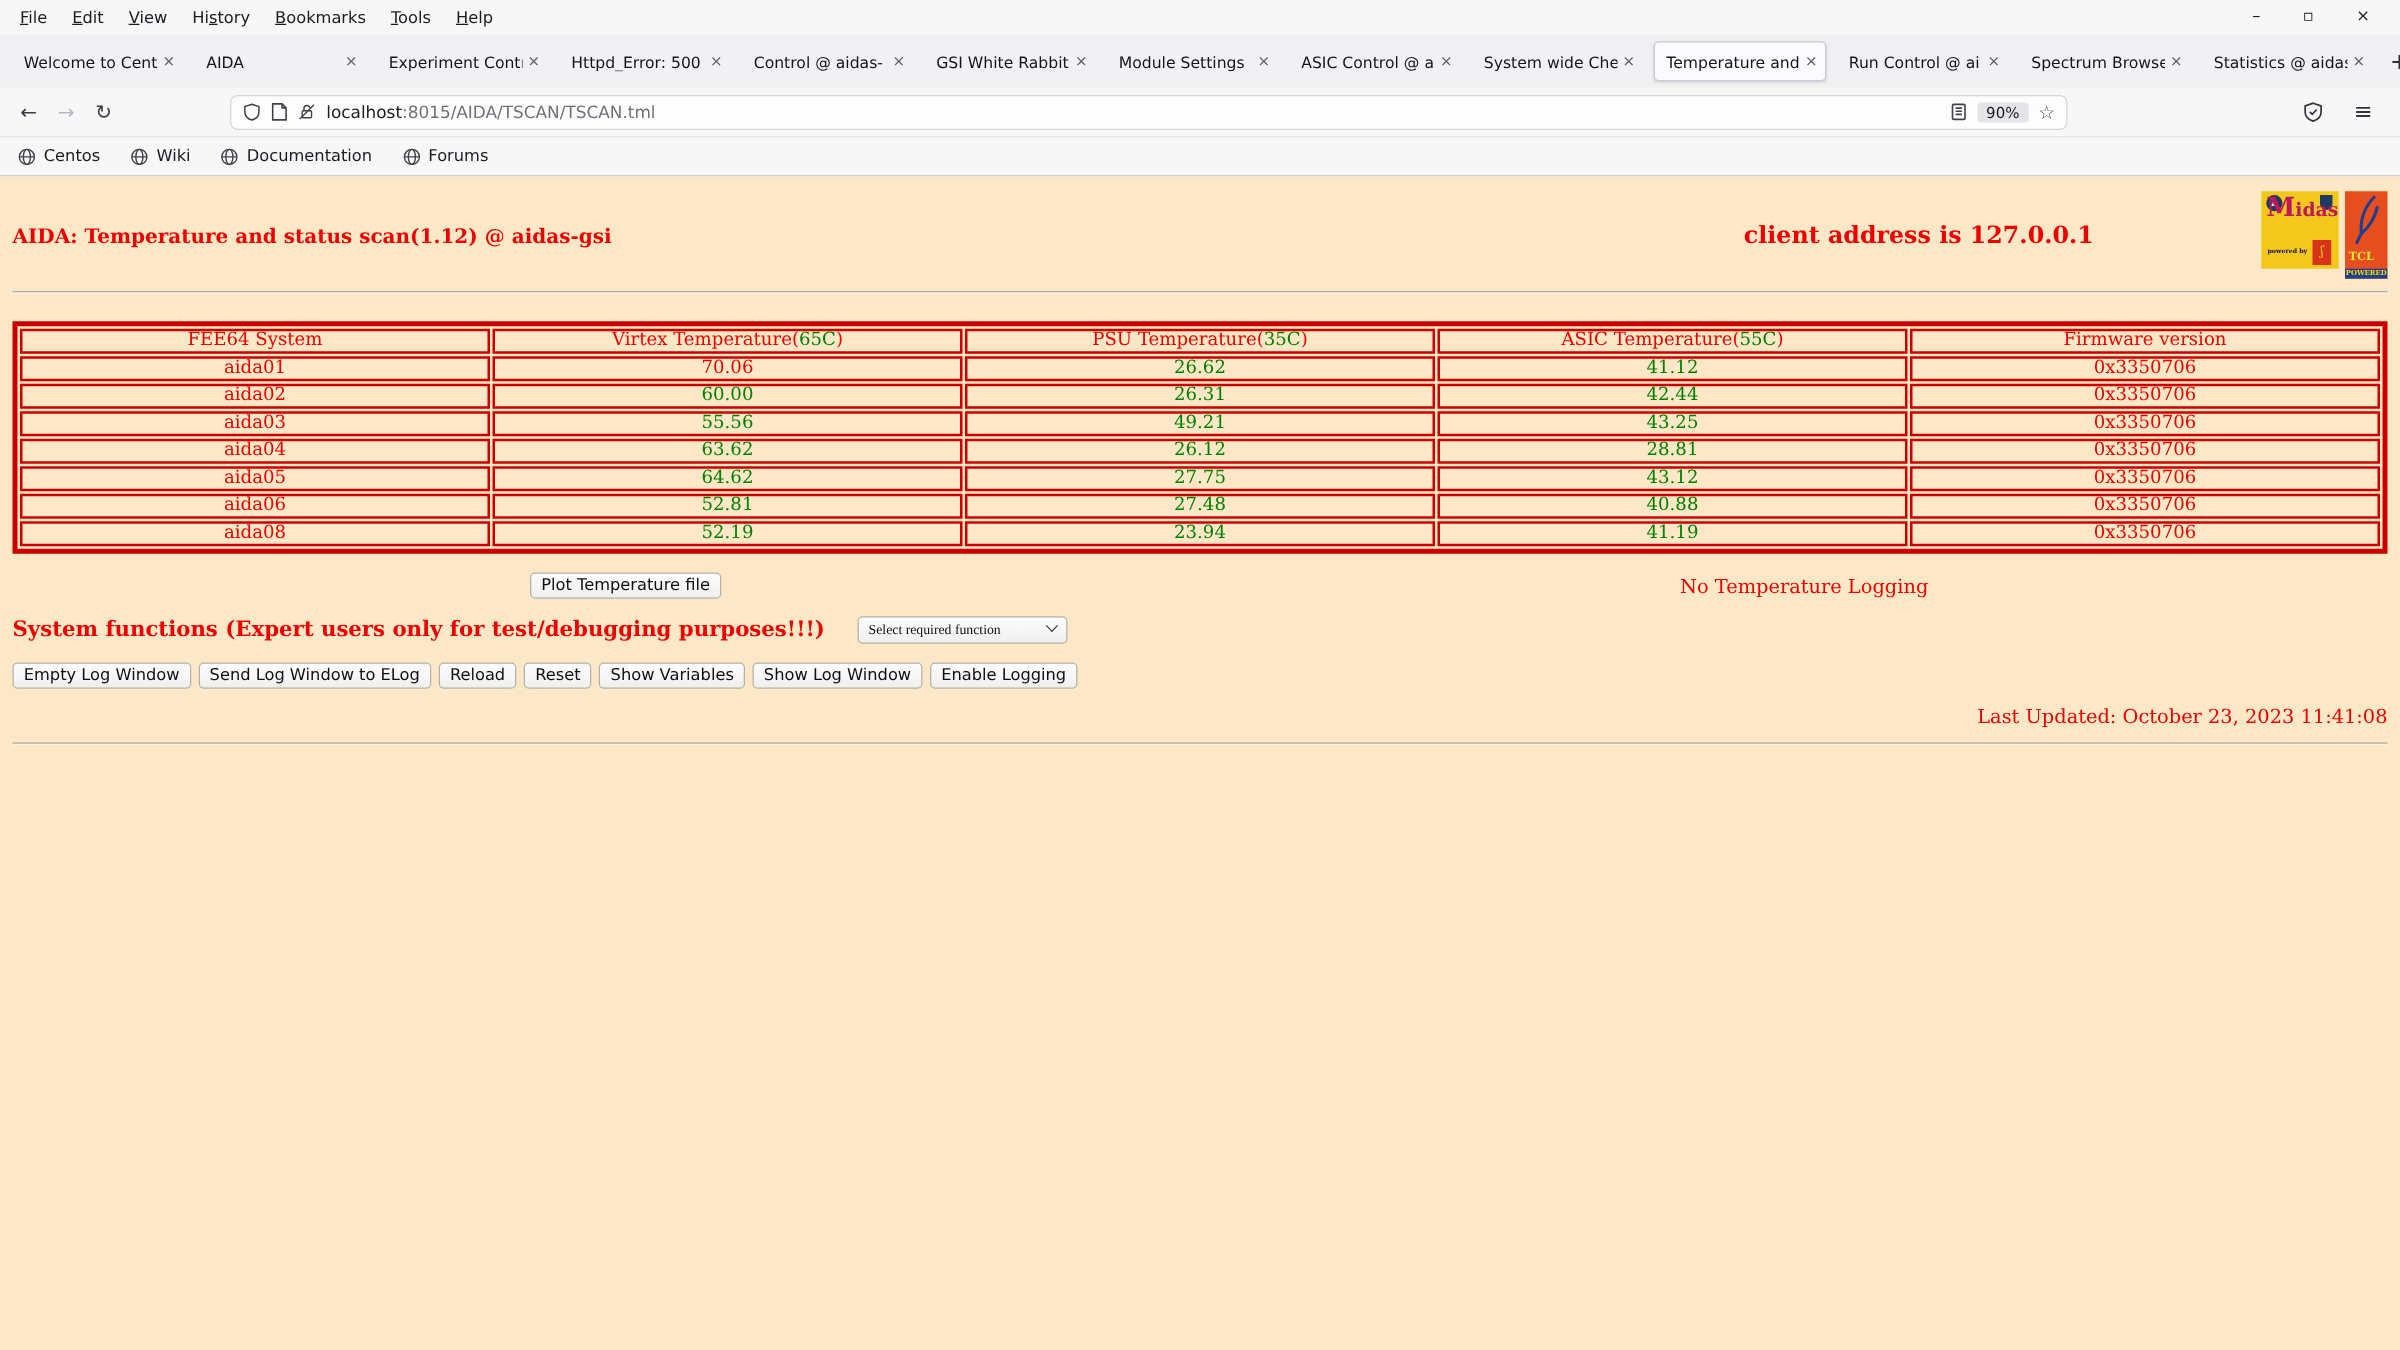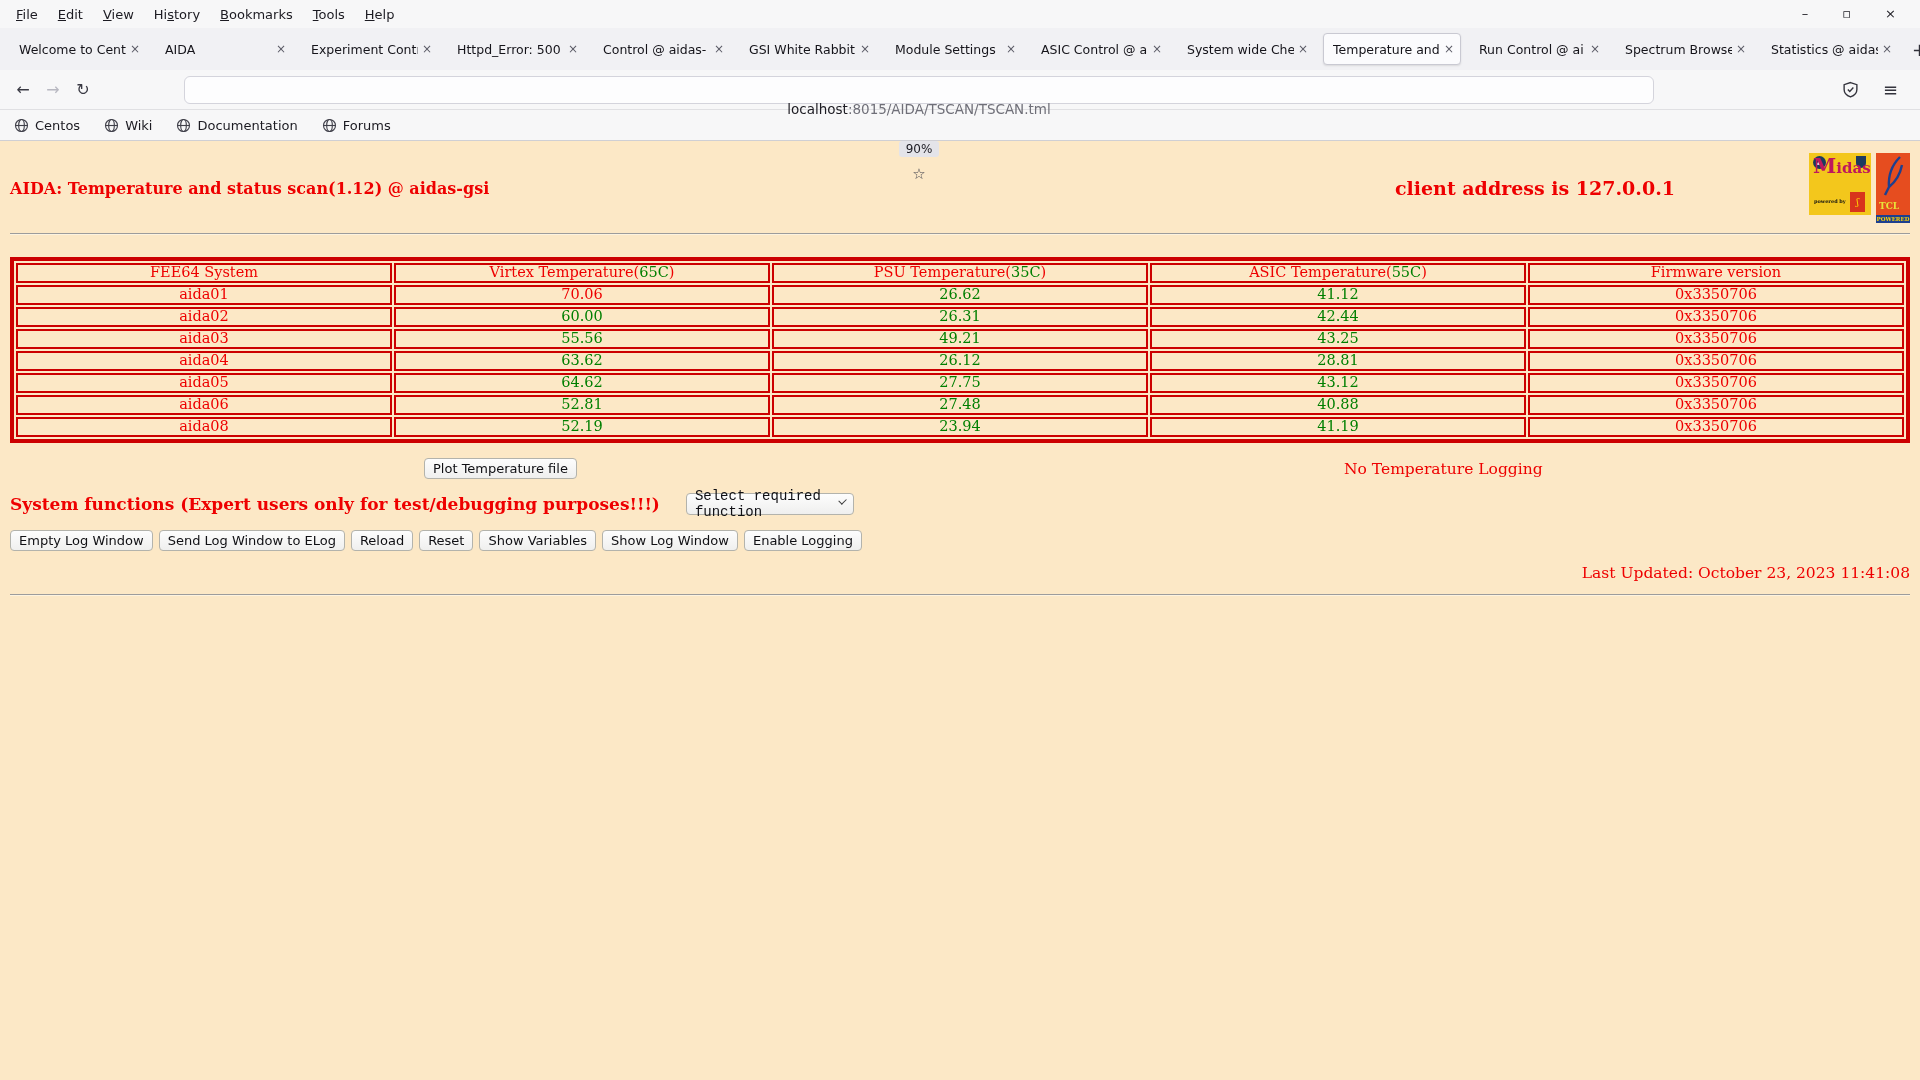--- a/index.html
+++ b/index.html
@@ -35,21 +35,20 @@
     height:40px; background:#f7f7f8; display:flex; align-items:center; padding:0 8px;
     border-bottom:1px solid #e0e0e3;
   }
   .nav-btn { width:30px; text-align:center; font-size:16px; color:#3a3a44; }
   .nav-btn.disabled { color:#b8b8c1; }
   .urlbar {
     margin-left:86px; width:1470px; height:28px;
     display:flex; align-items:center; gap:8px;
     background:#fdfdfe; border:1px solid #d4d4dc; border-radius:6px; padding:0 9px;
     font-size:13.5px;
-    flex-direction:column;
   }
   .url-host { color:#1c1b22; }
   .url-path { color:#6f6f78; }
   .url-spacer { flex:1; }
   .zoom-pill { background:#e4e4e9; border-radius:3px; padding:1px 7px; font-size:12px; color:#1c1b22; }
   .star { font-size:15px; color:#45454f; }
   .navbar-right { margin-left:auto; display:flex; gap:24px; align-items:center; padding-right:14px; }
   .hamburger { font-size:18px; color:#33333c; }
   .icon-svg { display:block; }
 
@@ -106,21 +105,21 @@
   .row-plot { position:relative; margin-top:15px; height:22px; }
   .plot-btn { position:absolute; left:414px; top:0; }
   .no-log { position:absolute; left:1334px; top:2px; color:#ee0000; font-size:15.5px; }
 
   .row-sys { margin-top:13px; display:flex; align-items:center; }
   .sys-label { font-size:17px; font-weight:bold; color:#ee0000; }
   .gtk-select {
     margin-left:26px; width:168px; height:22px; display:flex; align-items:center;
     justify-content:space-between; padding:0 8px;
     background:linear-gradient(#fdfdfd,#efefee); border:1px solid #b3b3ac; border-radius:4px;
-    font-family:Liberation Mono, monospace; font-size:14px; color:#101014; cursor:pointer;
+    font-family:Liberation Serif, serif; font-size:11px; color:#101014; cursor:pointer;
   }
   .chev { width:7px; height:7px; border-right:1.5px solid #3c3c3c; border-bottom:1.5px solid #3c3c3c;
     transform:rotate(45deg) translate(-2px,-2px); }
 
   .row-actions { margin-top:15px; display:flex; gap:6px; }
   .row-updated { margin-top:13px; text-align:right; color:#ee0000; font-size:15.5px; }
   hr.rule2 { border:none; border-top:1px solid #9c9c9c; border-bottom:1px solid #fdf3df; margin:12px 0 0; }
 </style>
 </head>
 <body>

